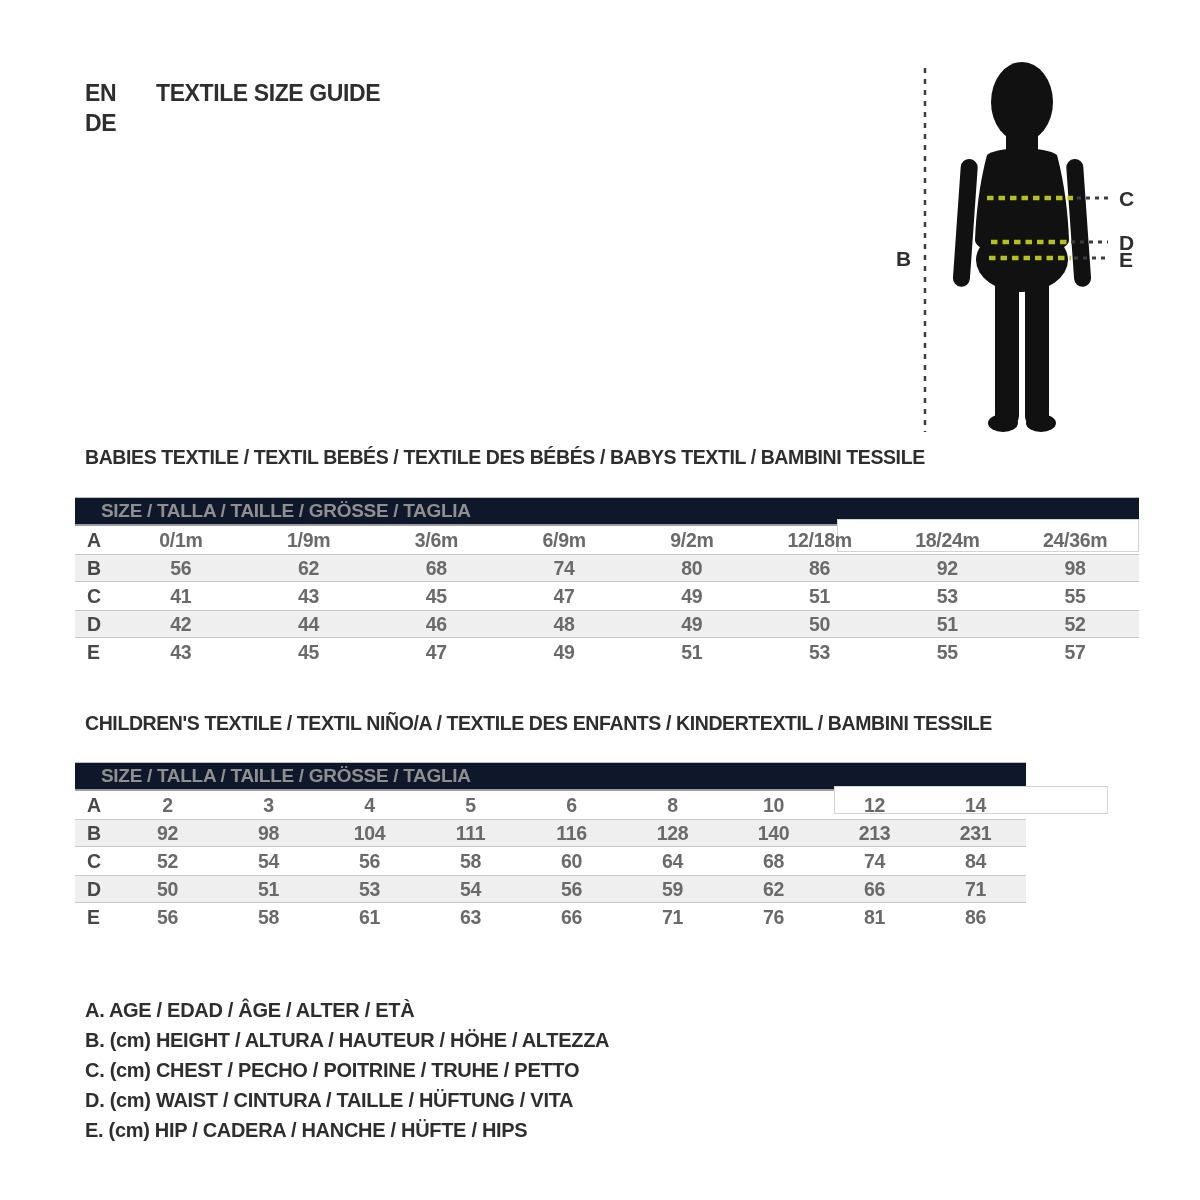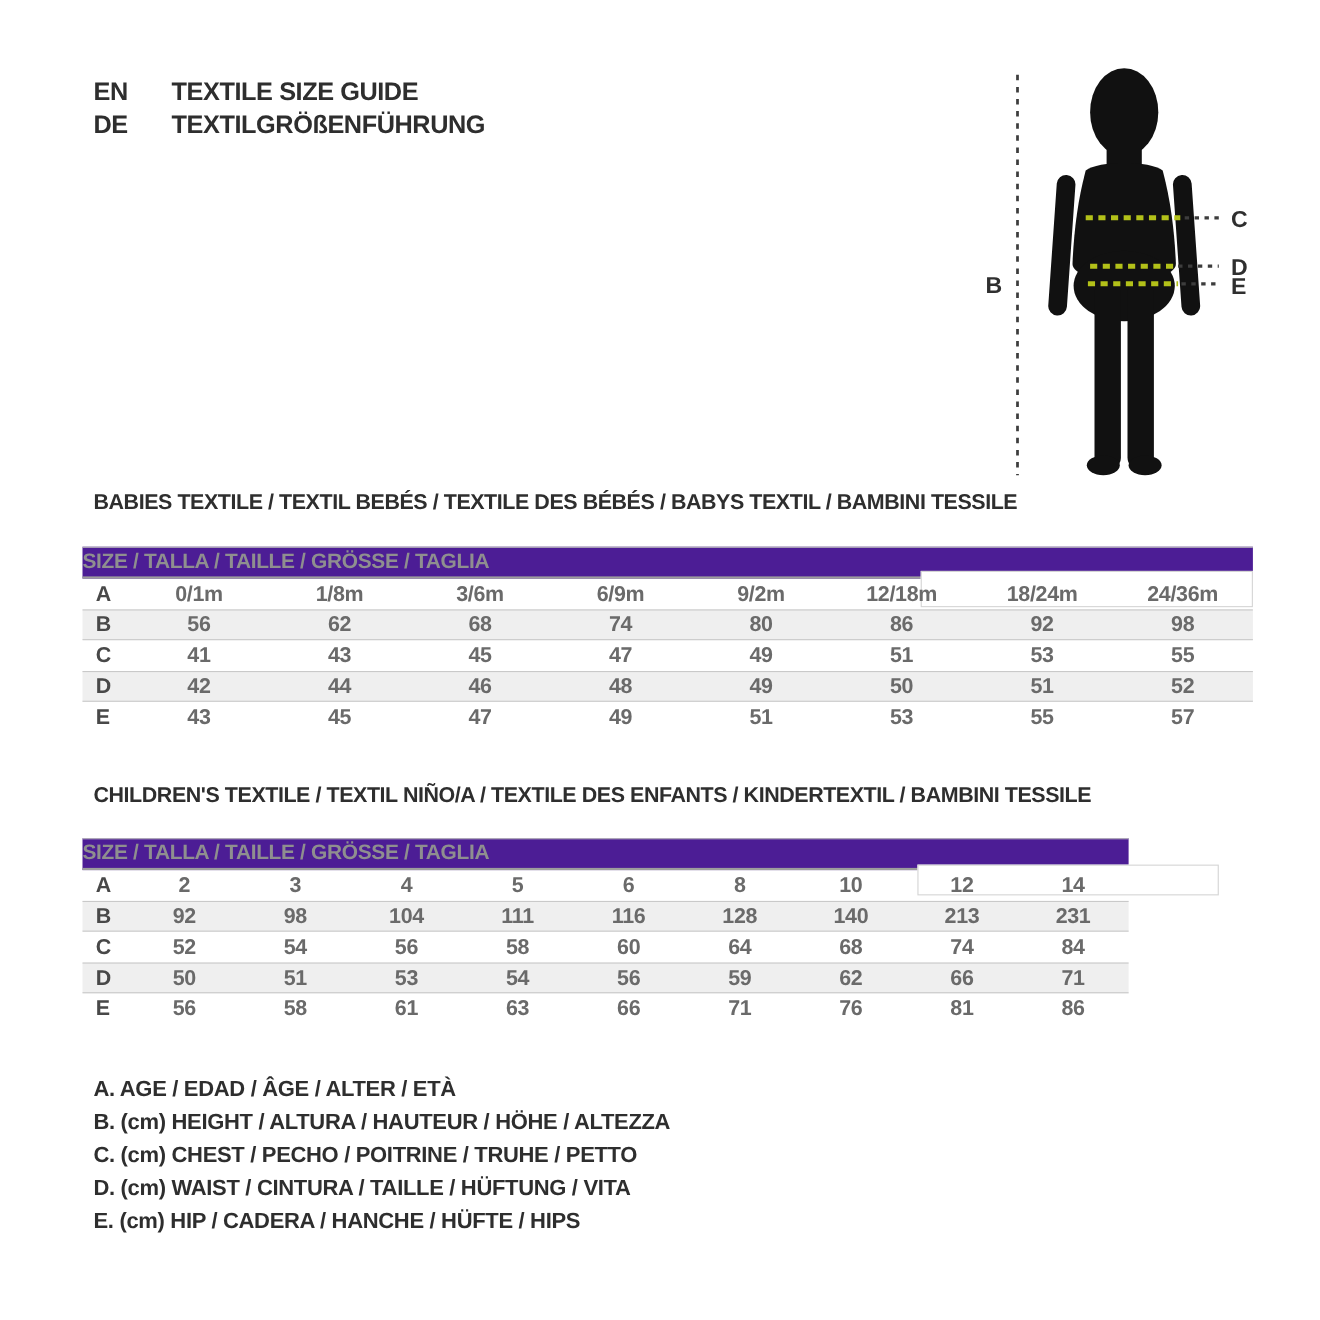--- a/index.html
+++ b/index.html
@@ -7,75 +7,74 @@
     width:1200px; height:1200px; position:relative; overflow:hidden;
     background:#ffffff;
     font-family:"Liberation Sans", sans-serif;
     font-weight:700;
     color:#2e2e2e;
     -webkit-font-smoothing:antialiased;
   }
   .abs { position:absolute; }
 
   
-  .lang-list { left:85px; top:68px; font-size:23px; letter-spacing:-0.4px; }
+  .lang-list { left:85px; top:78px; font-size:23px; letter-spacing:-0.4px; }
   .lang-row { display:flex; height:30.5px; align-items:center; }
   .lang-code { width:71px; }
 
   
   .section-heading { font-size:19.5px; letter-spacing:-0.4px; white-space:nowrap; }
 
   
   .size-table { position:absolute; }
   .size-bar {
     position:relative; z-index:1;
     height:29px; box-sizing:border-box;
-    background:#4c1d95;
+    background:#0f172a;
     border-top:1px solid #bdbdbd;
     border-bottom:2px solid #9d9d9d;
     color:#8f8f8f; font-size:19px; letter-spacing:-0.3px;
-    display:flex; align-items:center; padding-left:0;
+    display:flex; align-items:center; padding-left:26px;
   }
   .rows { position:relative; z-index:4; }
   .trow {
     display:flex; align-items:center;
     height:28px; box-sizing:border-box;
     font-size:19.5px; color:#6a6a6a; letter-spacing:-0.3px;
   }
   .trow .tlabel { width:42px; padding-left:12px; box-sizing:border-box; color:#484848; }
   .trow .tcell { flex:1; text-align:center; }
   .trow.stripe {
     background:#efefef;
     border-top:1px solid #c9c9c9;
     border-bottom:1px solid #c9c9c9;
   }
   .highlight-box {
     position:absolute; z-index:3;
     background:#ffffff; border:1px solid #d4d4d4; box-sizing:border-box;
   }
 
   
-  .legend { left:85px; top:976px; font-size:20px; letter-spacing:-0.3px; }
+  .legend { left:85px; top:996px; font-size:20px; letter-spacing:-0.3px; }
   .legend-line { height:29.8px; display:flex; align-items:center; white-space:nowrap; }
 
   
   .fig { left:895px; top:55px; }
   .fig text { font-family:"Liberation Sans", sans-serif; font-weight:700; font-size:21px; fill:#2f2f2f; }
 </style>
 </head>
 <body>
 
 <div class="abs lang-list">
   <div class="lang-row">
     <span class="lang-code">EN</span>
     <span class="lang-label">TEXTILE SIZE GUIDE</span>
   </div>
   <div class="lang-row">
     <span class="lang-code">DE</span>
-    <span class="lang-label">TEXTILGRÖßENFÜHRUNG</span>
   </div>
 </div>
 
 <svg class="abs fig" width="250" height="385" viewBox="0 0 250 385">
 
   <line x1="30" y1="13" x2="30" y2="377" stroke="#3d3d3d" stroke-width="2.5" stroke-dasharray="5 6"></line>
 
   <g fill="#111111">
     <ellipse cx="127" cy="47" rx="31" ry="40"></ellipse>
     <rect x="111" y="75" width="32" height="30"></rect>
@@ -106,21 +105,21 @@
 
 <div class="abs section-heading" style="left:85px; top:446px;">BABIES TEXTILE / TEXTIL BEBÉS / TEXTILE DES BÉBÉS / BABYS TEXTIL / BAMBINI TESSILE</div>
 
 <div class="size-table" style="left:75px; top:497px; width:1064px;">
   <div class="size-bar">SIZE / TALLA / TAILLE / GRÖSSE / TAGLIA</div>
   <div class="highlight-box" style="left:762px; top:22px; width:302px; height:33px;"></div>
   <div class="rows">
       <div class="trow">
         <div class="tlabel">A</div>
         <div class="tcell">0/1m</div>
-        <div class="tcell">1/8m</div>
+        <div class="tcell">1/9m</div>
         <div class="tcell">3/6m</div>
         <div class="tcell">6/9m</div>
         <div class="tcell">9/2m</div>
         <div class="tcell">12/18m</div>
         <div class="tcell">18/24m</div>
         <div class="tcell">24/36m</div>
       </div>
       <div class="trow stripe">
         <div class="tlabel">B</div>
         <div class="tcell">56</div>

